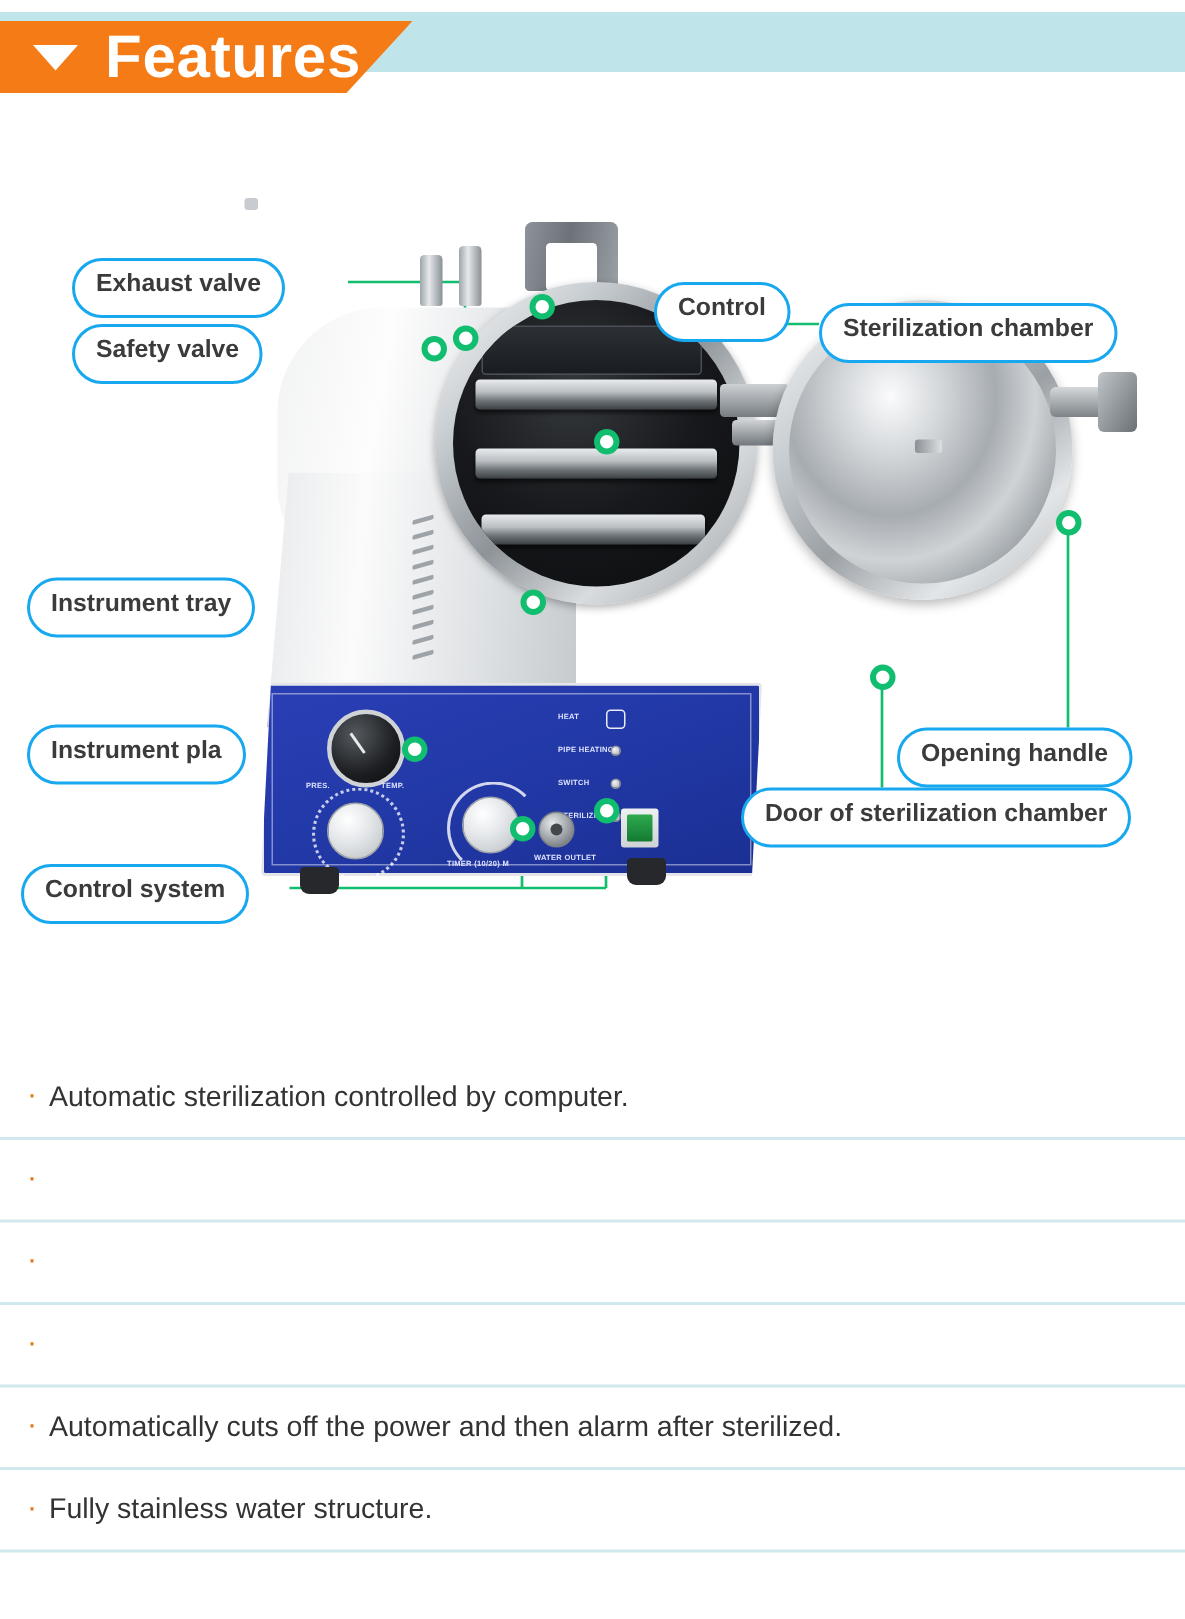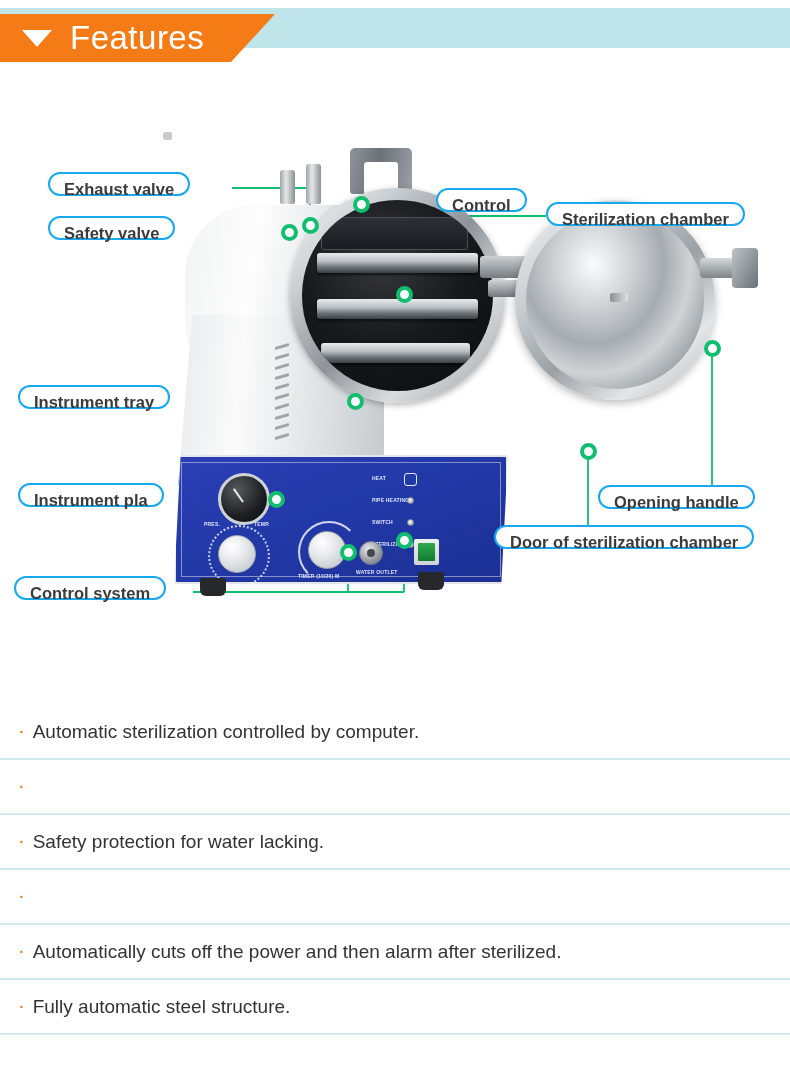--- a/index.html
+++ b/index.html
@@ -7,30 +7,30 @@
        font-family:"Liberation Sans",sans-serif;color:#333;}
 
   
   .header{position:absolute;left:0;top:0;width:790px;height:70px;}
   .hdr-blue{position:absolute;left:0;top:8px;width:790px;height:40px;background:#bfe4ea;}
   .hdr-orange{position:absolute;left:0;top:14px;width:275px;height:48px;
               background:#f47b16;clip-path:polygon(0 0,100% 0,84% 100%,0 100%);}
   .hdr-tri{position:absolute;left:22px;top:30px;width:0;height:0;
            border-left:15px solid transparent;border-right:15px solid transparent;
            border-top:17px solid #fff;}
-  .hdr-title{position:absolute;left:70px;top:18px;font-size:33px;font-weight:normal;
+  .hdr-title{position:absolute;left:70px;top:18px;font-size:40px;font-weight:bold;
              color:#fff;letter-spacing:.5px;line-height:40px;font-family:"Liberation Sans",sans-serif;}
 
   
   .diagram{position:absolute;left:0;top:70px;width:790px;height:630px;}
   .svg-layer{position:absolute;left:0;top:0;width:790px;height:630px;}
 
   
   .lbl{position:absolute;background:#fff;border:2.4px solid #17a8ef;border-radius:22px;
-       height:24px;line-height:30px;padding:0 14px;white-space:nowrap;
+       height:40px;line-height:30px;padding:0 14px;white-space:nowrap;
        font-size:16.5px;font-weight:bold;color:#3b3b3b;text-align:center;
        box-sizing:border-box;z-index:6;}
 
   
   .mk{position:absolute;width:17px;height:17px;border-radius:50%;
       background:#fff;border:4px solid #11bd6e;box-sizing:border-box;z-index:7;}
 
   
   .product{position:absolute;left:160px;top:60px;width:600px;height:500px;z-index:3;}
 
@@ -266,26 +266,25 @@
 <div class="features">
   <div class="feat">
     <span class="dot">·</span>
     <span class="txt">Automatic sterilization controlled by computer.</span>
   </div>
   <div class="feat">
     <span class="dot">·</span>
   </div>
   <div class="feat">
     <span class="dot">·</span>
-    <span class="txt">Safety protection for water lacking.</span>
   </div>
   <div class="feat">
     <span class="dot">·</span>
   </div>
   <div class="feat">
     <span class="dot">·</span>
     <span class="txt">Automatically cuts off the power and then alarm after sterilized.</span>
   </div>
   <div class="feat">
     <span class="dot">·</span>
-    <span class="txt">Fully automatic steel structure.</span>
+    <span class="txt">Fully stainless water structure.</span>
   </div>
 </div>
 
 </body></html>

